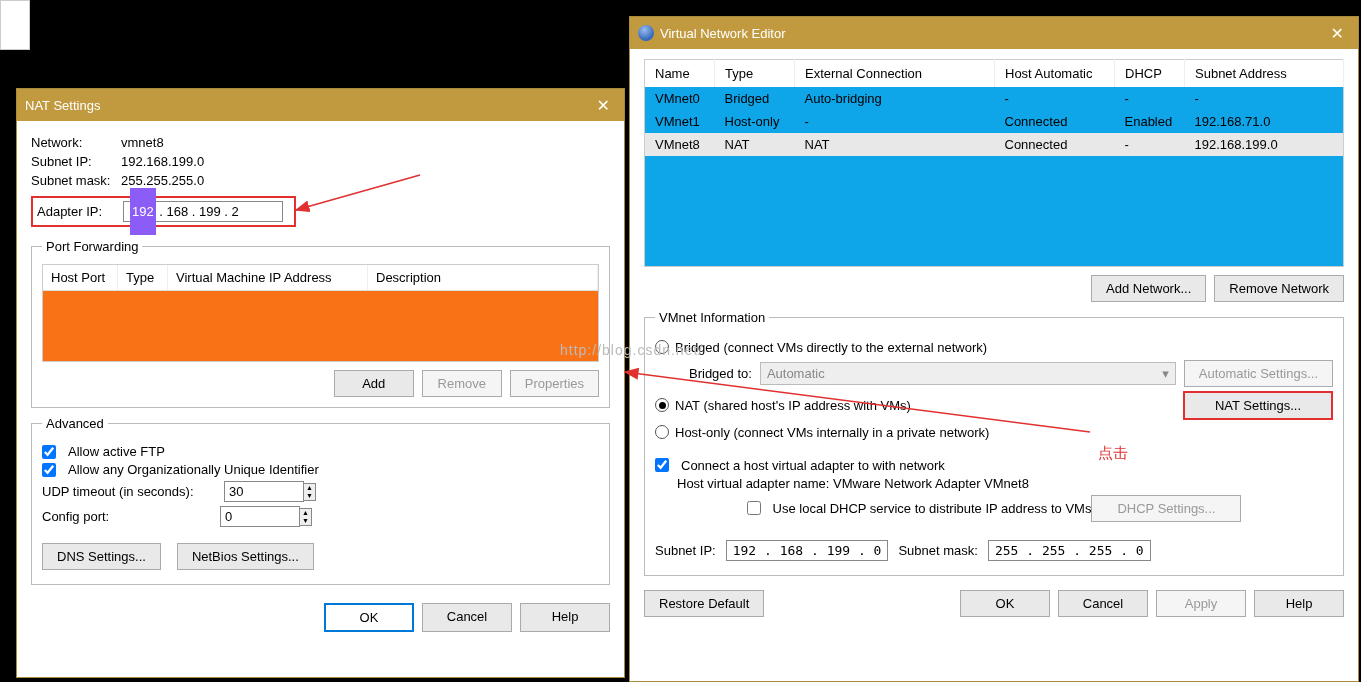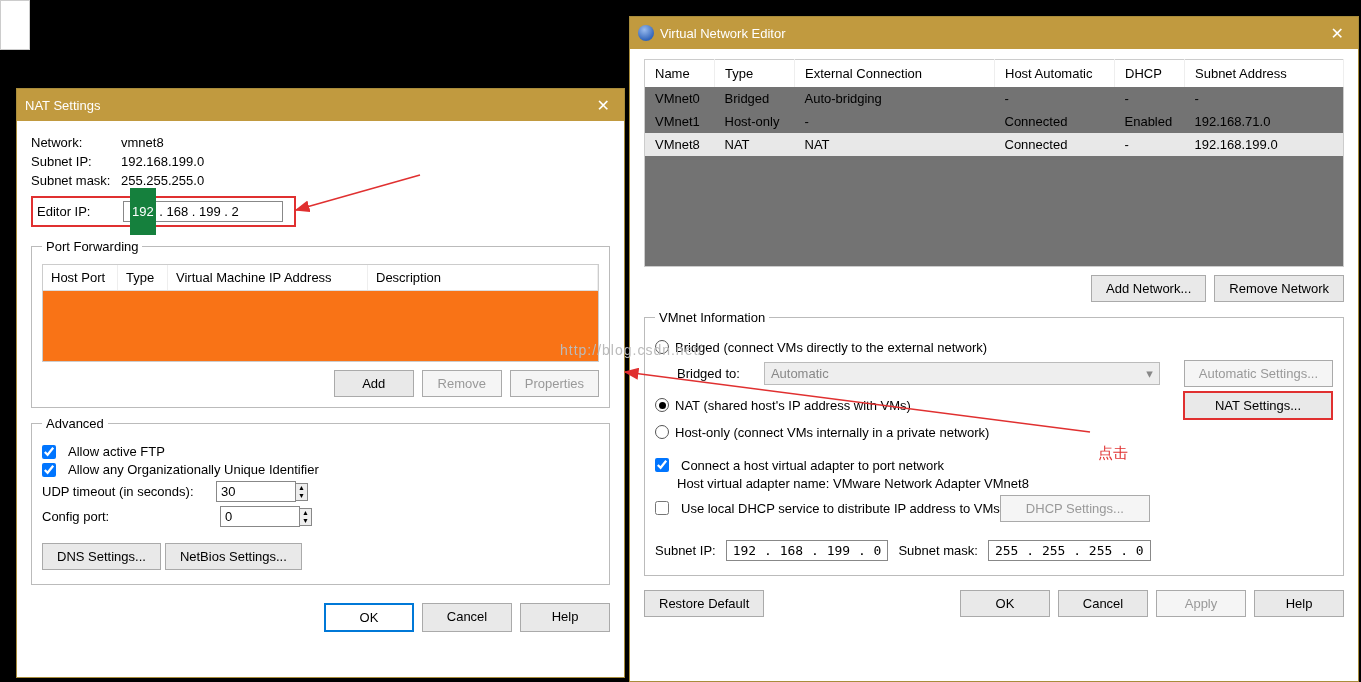--- a/index.html
+++ b/index.html
@@ -8,38 +8,38 @@
 .win{position:absolute;background:#fff;border:1px solid #a88c3b}
 .titlebar{height:32px;background:#c19a3f;color:#fff;display:flex;align-items:center;padding:0 8px;font-size:14px}
 .titlebar .spacer{flex:1}
 .titlebar .closebtn{cursor:pointer;font-size:16px;font-weight:300;padding:0 6px}
 .ico{width:16px;height:16px;margin-right:6px;display:inline-block;background:radial-gradient(circle at 40% 30%,#9be 0,#36b 70%);border-radius:50%}
 .body{padding:10px 14px}
 .row{display:flex;align-items:center;margin:4px 0}
 .lbl{width:90px}
 .ipbox{border:1px solid #888;padding:2px 6px;font-family:Consolas,monospace;background:#fff;display:inline-block;min-width:150px;text-align:left}
 .selbox{border:2px solid #e03030;padding:3px 4px;display:inline-flex;align-items:center}
-.selhl{background:#15803d;color:#fff;padding:16px 2px}
+.selhl{background:#8b5cf6;color:#fff;padding:16px 2px}
 fieldset{border:1px solid #bbb;margin:8px 0;padding:10px}
 legend{padding:0 4px}
 .tbl{border:1px solid #ccc;background:#f97316}
 .tbl .hd{display:flex;background:#fff;border-bottom:1px solid #ddd}
 .tbl .hd .c{padding:5px 8px;border-right:1px solid #eee}
 .tbl .bd{height:70px}
 .btn{background:#e9e9e9;border:1px solid #aaa;padding:5px 14px;min-width:80px;cursor:pointer;text-align:center;display:inline-block}
 .btn.def{border:2px solid #0078d7;background:#fff}
 .btn.dis{color:#999;background:#f5f5f5}
 .btnrow{display:flex;justify-content:flex-end;gap:8px;margin-top:8px}
 .chk{display:flex;align-items:center;gap:12px;margin:3px 0}
 .chk input{width:14px;height:14px}
 .spin{display:flex;align-items:center}
 .spin input{width:80px;border:1px solid #888;padding:2px 4px}
 .spin .arrows{display:flex;flex-direction:column;border:1px solid #888;border-left:0}
 .spin .arrows span{font-size:7px;line-height:8px;padding:0 2px;cursor:pointer;background:#eee}
-.vne-table{border:1px solid #ccc;background:#737373}
+.vne-table{border:1px solid #ccc;background:#0ea5e9}
 .vne-table th{text-align:left;padding:6px 10px;font-weight:400;border-right:1px solid #eee;background:#fff}
 .vne-table td{padding:4px 10px}
 .vne-table tr.sel td{background:#e8e8e8}
 .radio{display:flex;align-items:center;gap:6px;margin:5px 0}
 .radio .r{width:14px;height:14px;border:1px solid #555;border-radius:50%;display:inline-flex;align-items:center;justify-content:center}
 .radio .r.on::after{content:"";width:7px;height:7px;background:#000;border-radius:50%}
 .hl-red{border:2px solid #e03030}
 .disabled-combo{background:#eee;border:1px solid #bbb;padding:3px 6px;color:#888;flex:1;position:relative}
 .disabled-combo::after{content:"▾";position:absolute;right:6px}
 svg.overlay{position:absolute;left:0;top:0;width:1361px;height:682px;pointer-events:none}
@@ -104,44 +104,44 @@
       <span class="btn">Add Network...</span>
       <span class="btn">Remove Network</span>
     </div>
 
     <fieldset>
       <legend>VMnet Information</legend>
       <div class="radio">
           <span class="r"></span>
           <span>Bridged (connect VMs directly to the external network)</span>
         </div>
-      <div class="row" style="margin-left:22px;gap:24px">
+      <div class="row" style="margin-left:34px;gap:8px">
         <span>Bridged to:</span>
         <span class="disabled-combo">Automatic</span>
         <span class="btn dis">Automatic Settings...</span>
       </div>
       <div class="row" style="justify-content:space-between">
         <div class="radio">
             <span class="r on"></span>
             <span>NAT (shared host's IP address with VMs)</span>
           </div>
         <span class="btn hl-red" style="min-width:150px">NAT Settings...</span>
       </div>
       <div class="radio">
           <span class="r"></span>
           <span>Host-only (connect VMs internally in a private network)</span>
         </div>
 
       <div style="height:10px"></div>
       <div class="chk">
           <input type="checkbox" checked="" style="">
-          <span>Connect a host virtual adapter to port network</span>
+          <span>Connect a host virtual adapter to with network</span>
         </div>
       <div style="margin-left:22px;color:#000000">Host virtual adapter name: VMware Network Adapter VMnet8</div>
-      <div class="row" style="justify-content:flex-start">
+      <div class="row" style="justify-content:center">
         <div class="chk">
             <input type="checkbox" style="">
             <span>Use local DHCP service to distribute IP address to VMs</span>
           </div>
         <span class="btn dis" style="min-width:150px">DHCP Settings...</span>
       </div>
       <div style="height:10px"></div>
       <div class="row" style="gap:10px">
         <span>Subnet IP:</span>
         <span class="ipbox">192 . 168 . 199  .   0</span>
@@ -175,21 +175,21 @@
       </div>
     <div class="row">
         <span class="lbl">Subnet IP:</span>
         <span>192.168.199.0</span>
       </div>
     <div class="row">
         <span class="lbl">Subnet mask:</span>
         <span>255.255.255.0</span>
       </div>
     <div class="row selbox" style="width:265px">
-      <span style="width:86px">Editor IP:</span>
+      <span style="width:86px">Adapter IP:</span>
       <span class="ipbox" style="min-width:160px;text-align:left"><span class="selhl">192</span><span> . 168 . 199  .   2</span></span>
     </div>
 
     <fieldset>
       <legend>Port Forwarding</legend>
       <div class="tbl">
         <div class="hd">
           <div class="c" style="width:75px">Host Port</div>
           <div class="c" style="width:50px">Type</div>
           <div class="c" style="width:200px">Virtual Machine IP Address</div>
@@ -207,42 +207,42 @@
     <fieldset>
       <legend>Advanced</legend>
       <div class="chk">
           <input type="checkbox" checked="" style="">
           <span>Allow active FTP</span>
         </div>
       <div class="chk">
           <input type="checkbox" checked="" style="">
           <span>Allow any Organizationally Unique Identifier</span>
         </div>
-      <div class="row" style="gap:4px">
+      <div class="row" style="gap:12px">
         <span style="width:170px">UDP timeout (in seconds):</span>
         <div class="spin">
             <input value="30" style="">
             <div class="arrows">
               <span>▲</span>
               <span>▼</span>
             </div>
           </div>
       </div>
       <div class="row" style="gap:8px">
         <span style="width:170px">Config port:</span>
         <div class="spin">
             <input value="0" style="">
             <div class="arrows">
               <span>▲</span>
               <span>▼</span>
             </div>
           </div>
       </div>
       <div style="height:8px"></div>
-      <div class="row" style="gap:4px">
+      <div class="row" style="gap:16px">
         <span class="btn">DNS Settings...</span>
         <span class="btn">NetBios Settings...</span>
       </div>
     </fieldset>
 
     <div class="btnrow" style="margin-top:18px">
       <span class="btn def" style="min-width:90px">OK</span>
       <span class="btn" style="min-width:90px">Cancel</span>
       <span class="btn" style="min-width:90px">Help</span>
     </div>

